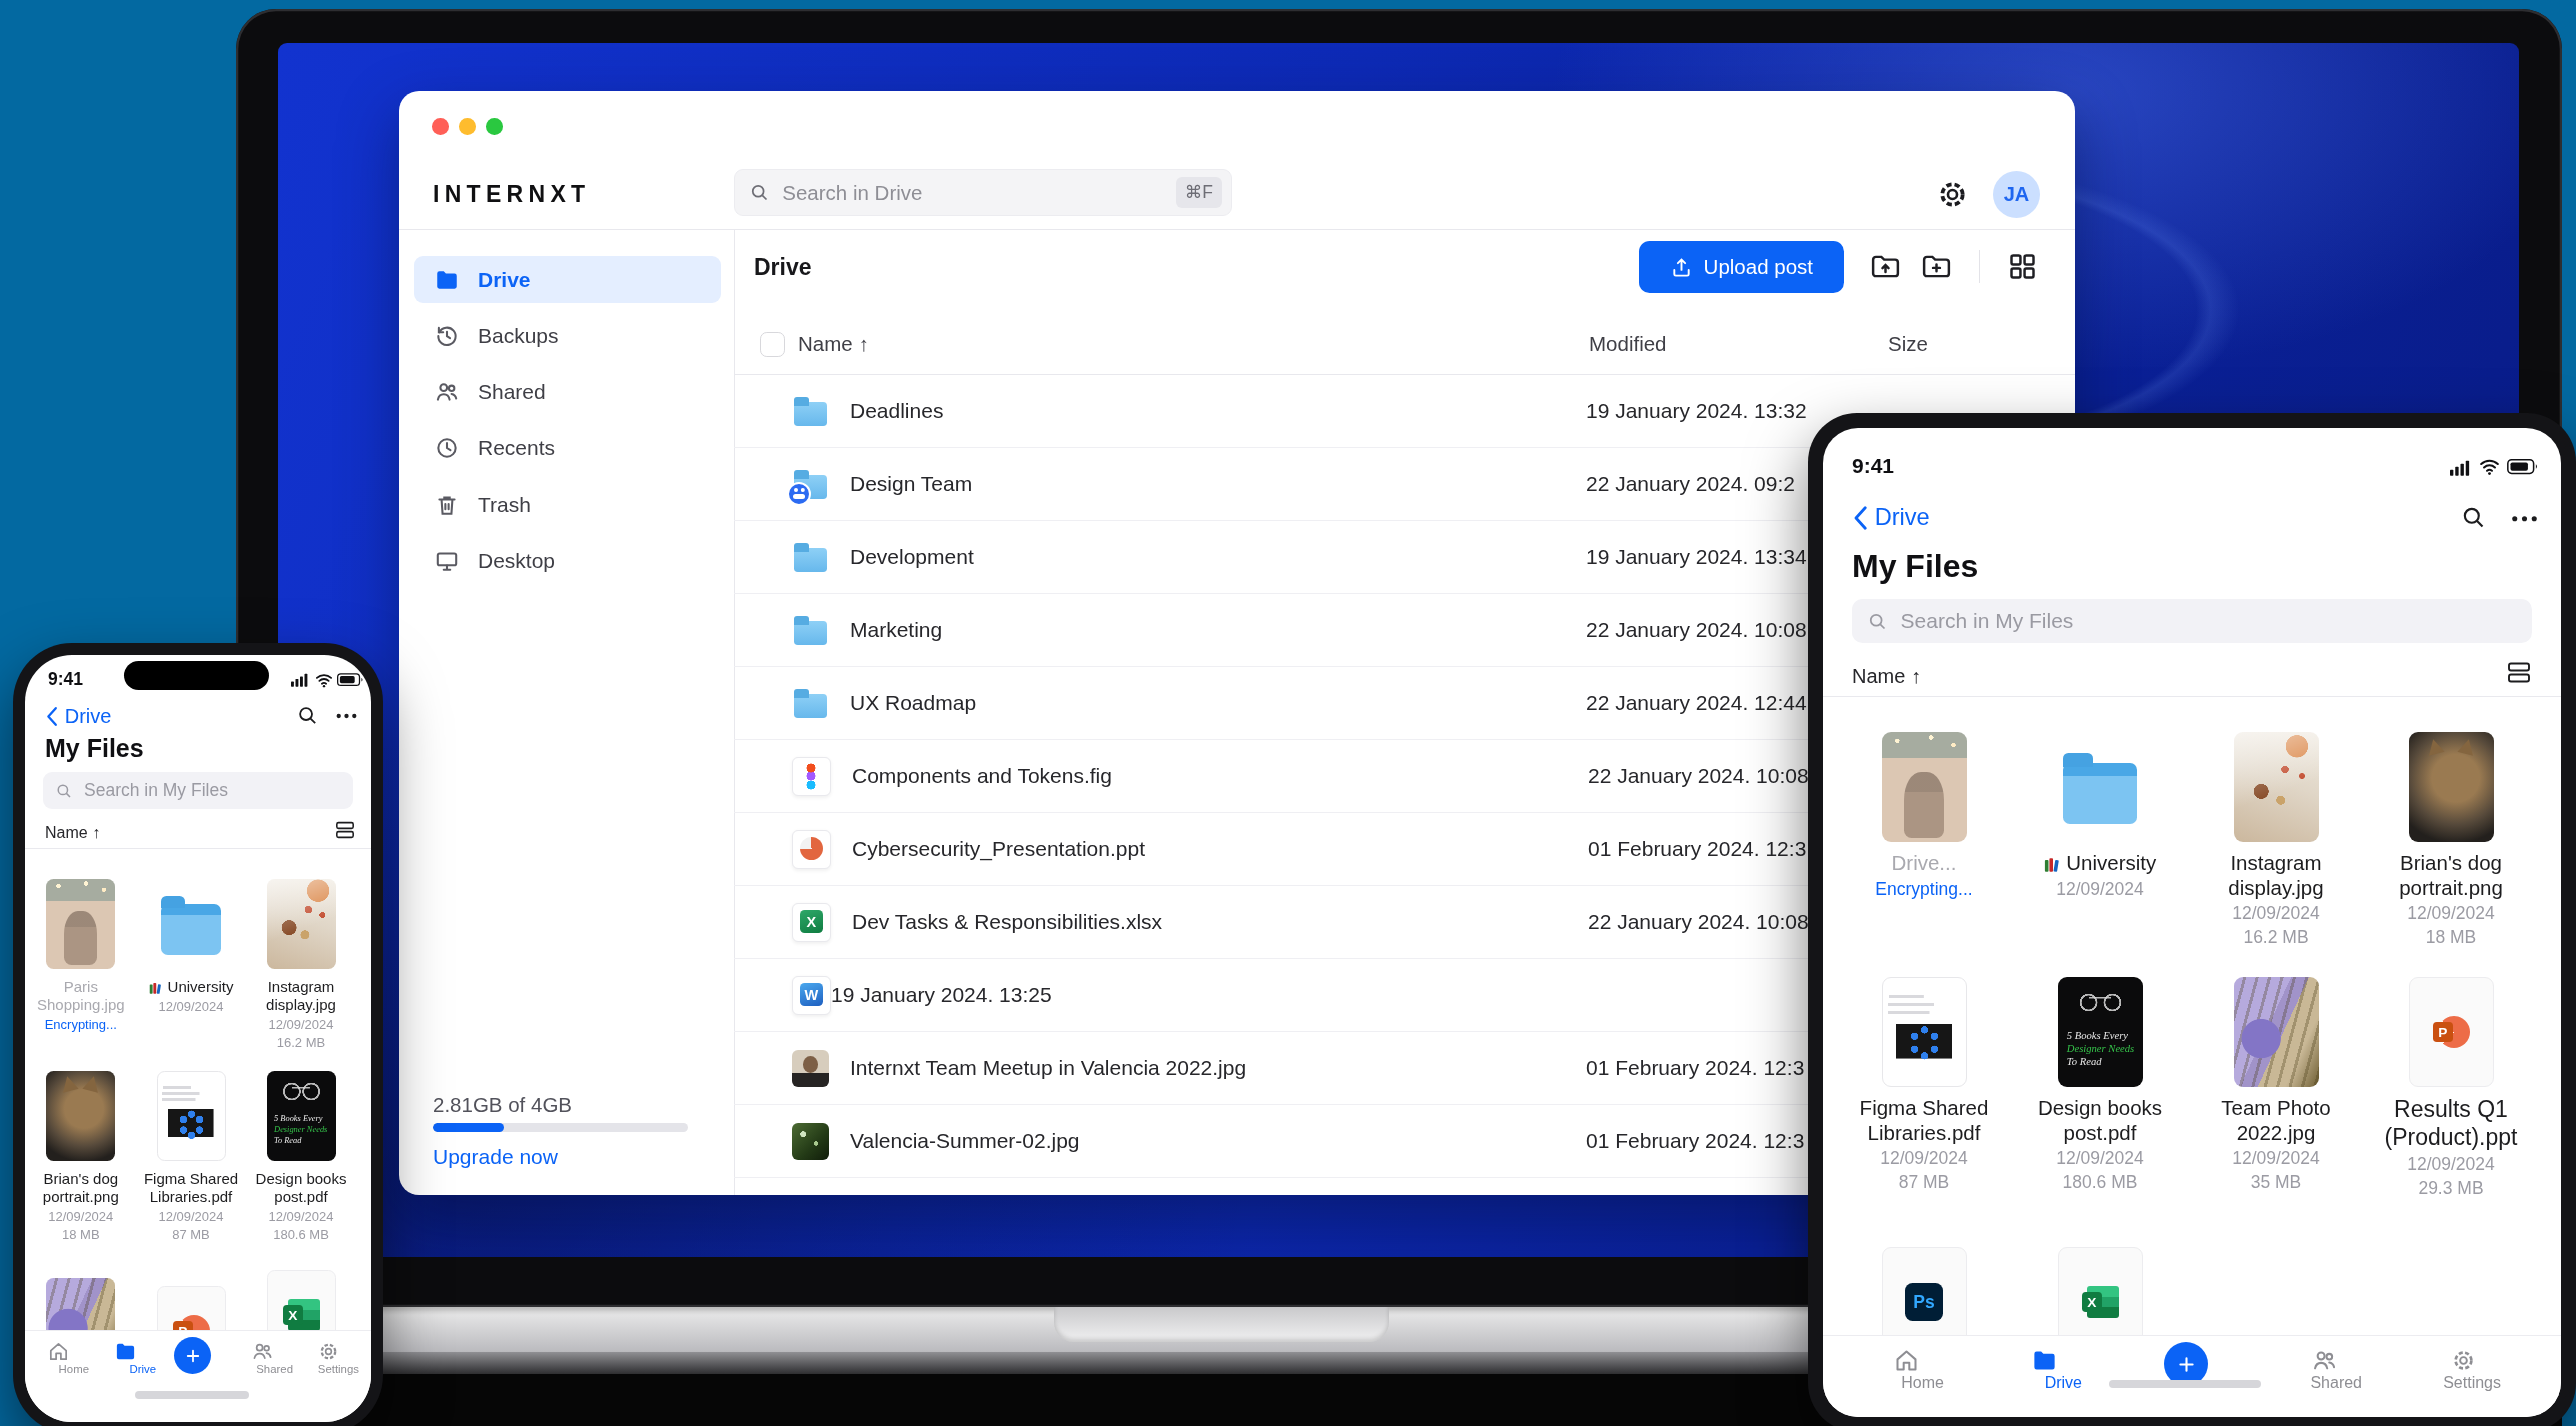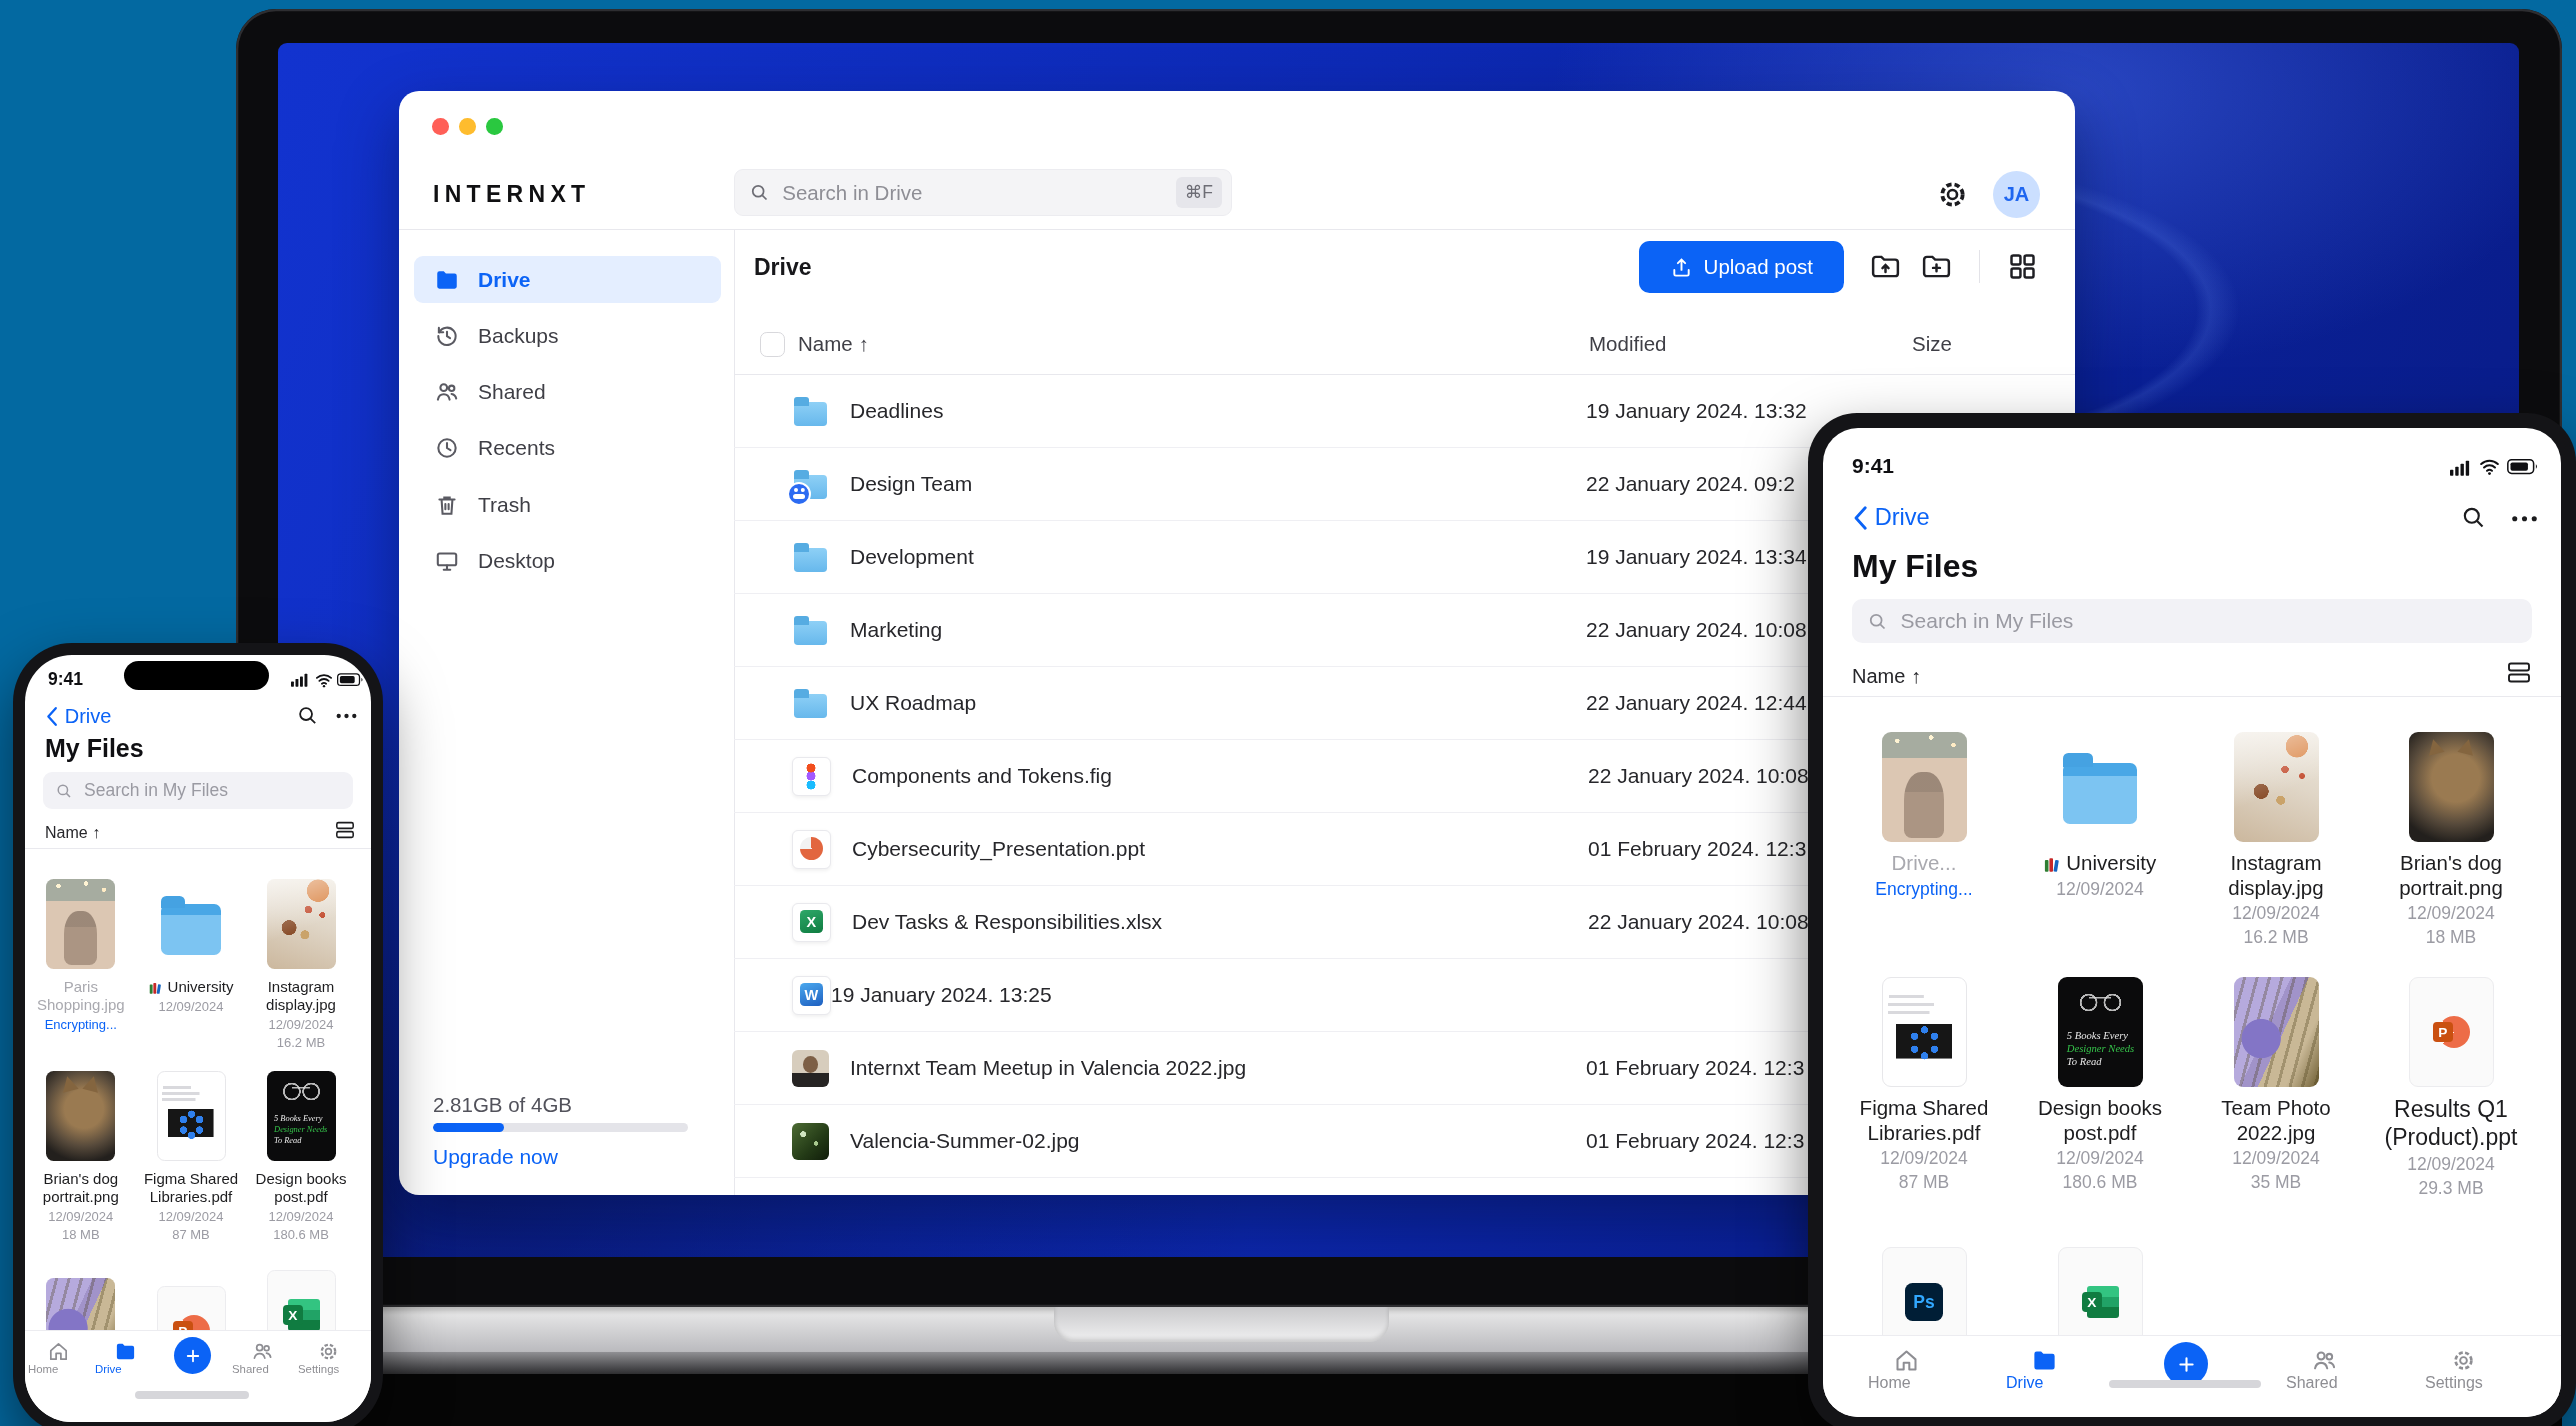--- a/index.html
+++ b/index.html
@@ -107,21 +107,21 @@
   .m-search input::placeholder{color:#9a9aa2}
   .m-sort{position:absolute;color:#27272b;font-weight:500}
   .m-div{position:absolute;left:0;right:0;height:0.8px;background:#e9e9ee}
   .cell{position:absolute;text-align:center}
   .thumb{position:relative;margin:0 auto;border-radius:9px;overflow:hidden}
   .gname{margin-top:9px;color:#1d1d1f;line-height:1.2}
   .gname.dim{color:#a9a9af}
   .gstatus{color:#0b63f6;font-weight:500;margin-top:3px}
   .gmeta{color:#9b9ba3;margin-top:3px}
   .m-nav{position:absolute;left:0;right:0;background:#fff;border-top:0.8px solid #ececf0}
-  .tab{position:absolute;text-align:left;color:#8e8e93}
+  .tab{position:absolute;text-align:right;color:#8e8e93}
   .tab svg{display:block;margin:0 auto}
   .tab.active{color:#0b63f6}
   .plus-btn{position:absolute;border-radius:50%;background:#0b63f6;display:grid;place-items:center;color:#fff}
   .home-ind{position:absolute;border-radius:4.6px;background:#d6d6da}
 
   
   .thumb.paris{background:#fff}
   .thumb.paris::before{content:"";position:absolute;inset:0;opacity:.5;background-image:
     radial-gradient(circle 2.3px at 18% 8%,#ffe9a8 95%,transparent),
     radial-gradient(circle 2.3px at 58% 5%,#ffe9a8 95%,transparent),
@@ -303,21 +303,21 @@
               <rect x="4" y="13.5" width="6.5" height="6.5" rx="1.2"></rect>
               <rect x="13.5" y="13.5" width="6.5" height="6.5" rx="1.2"></rect>
             </svg>
         </div>
 
         <div class="thead-check"></div>
         <div class="thead-label" style="left:64px">
           <span>Name</span> <span>↑</span>
         </div>
         <div class="thead-label" style="left:855px">Modified</div>
-        <div class="thead-label" style="left:1178px">Size</div>
+        <div class="thead-label" style="left:1154px">Size</div>
         <div class="thead-div"></div>
 
         <div class="rows">
 
         <div class="file-row">
               <span class="fi folder">
                 
                 
               </span>
               <span class="f-name">Deadlines</span>

